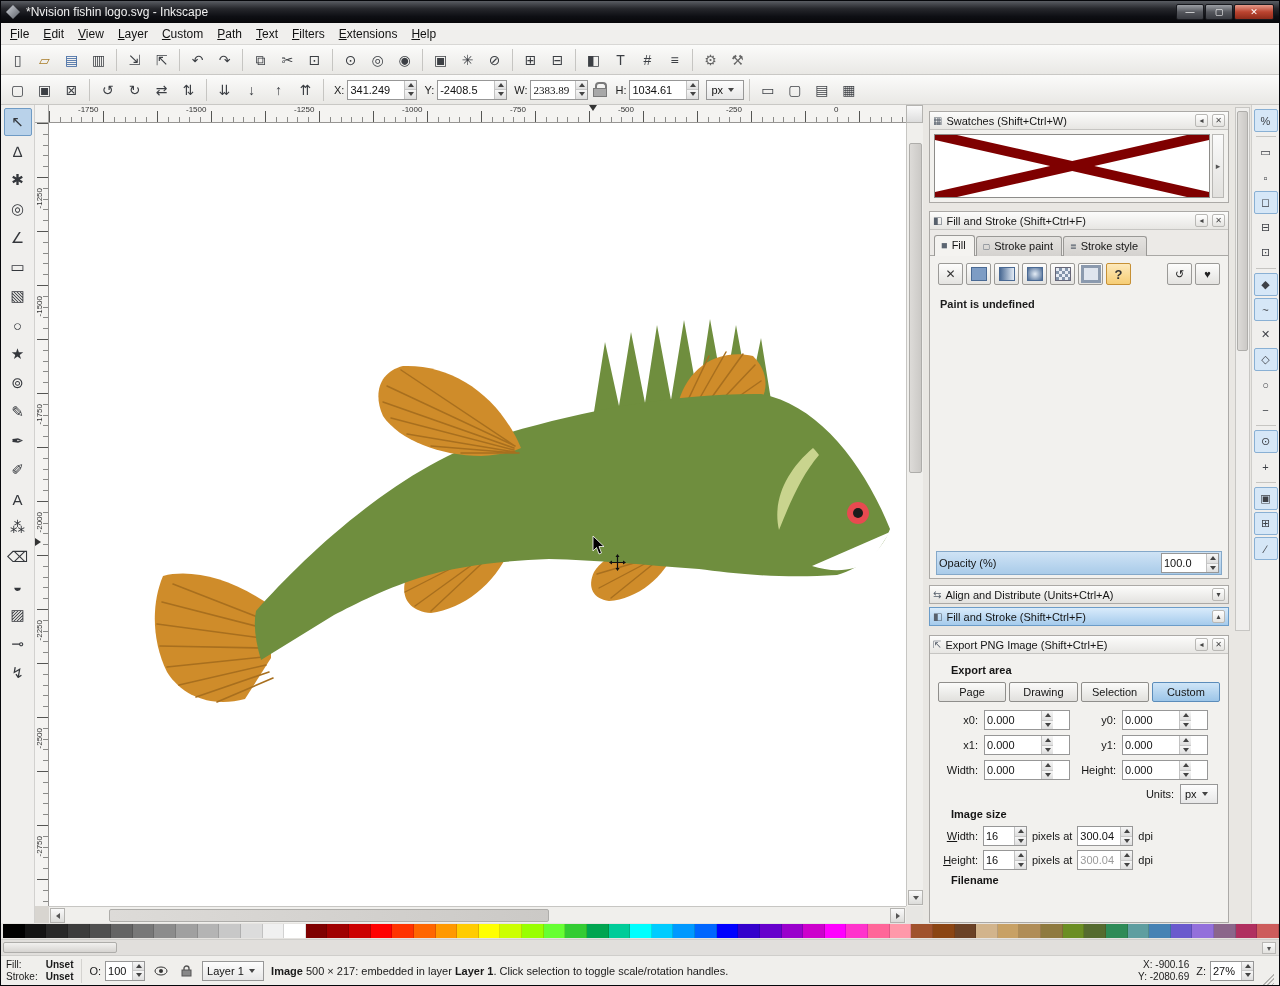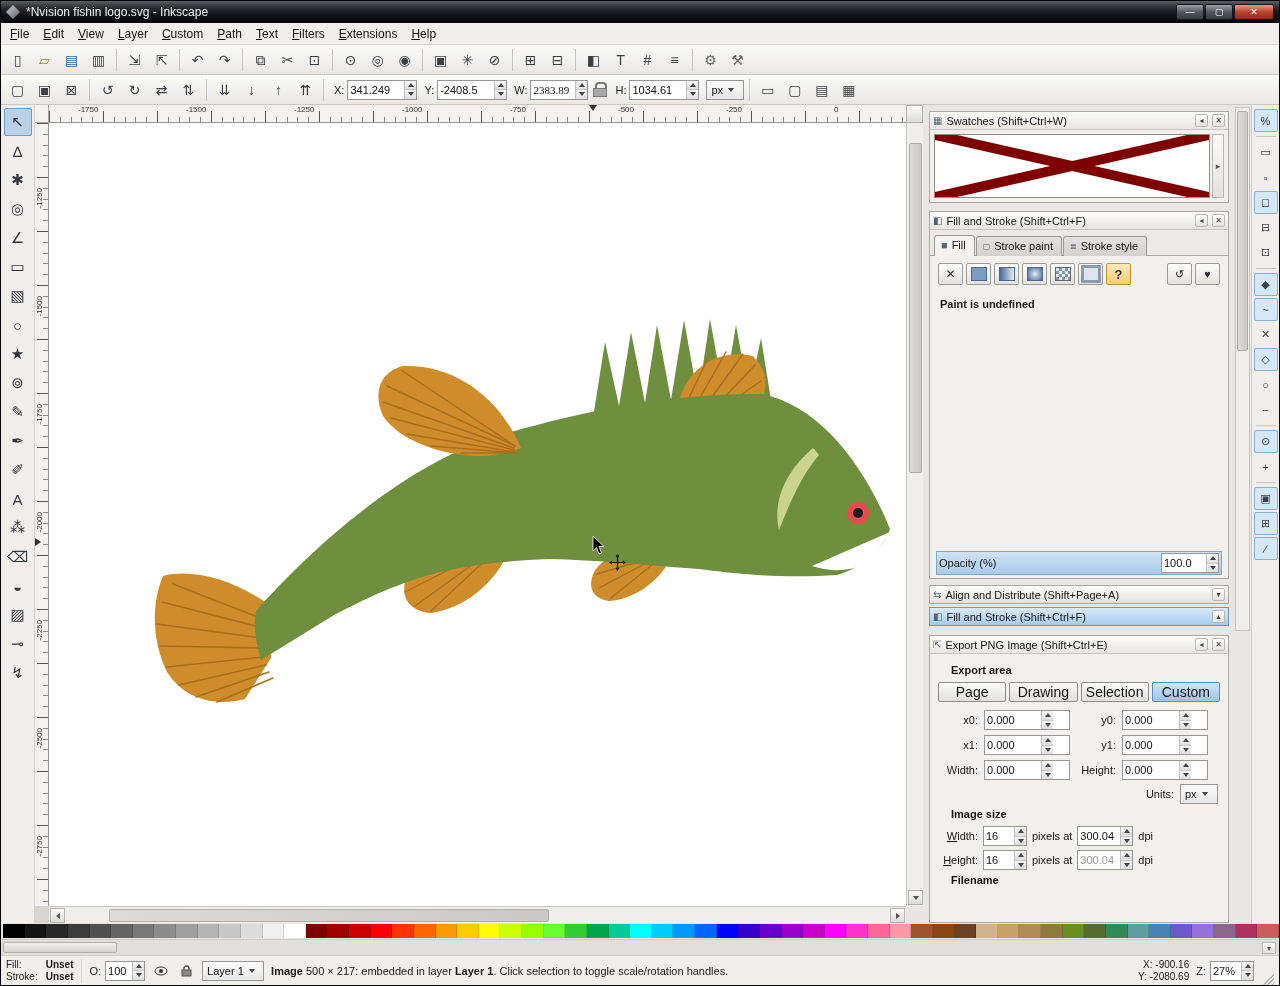--- a/index.html
+++ b/index.html
@@ -125,21 +125,21 @@
 
 
 .cbar{margin:6px 0 0 0;height:19px;background:linear-gradient(#fcfcfb,#e3e2df);border:1px solid #aba9a6;display:flex;align-items:center;gap:4px;padding:0 3px;font-size:11px;}
 .cbar.blue{margin-top:3px;background:linear-gradient(#d9ebfb,#a5cbEC);background:linear-gradient(#d9ebfb,#a5cbec);border-color:#6b9cc8;}
 
 
 .panel.export{margin-top:9px;flex:1;overflow:hidden;display:flex;flex-direction:column;}
 .xbody{padding:6px 8px;overflow:hidden;}
 .xheading{font-weight:bold;margin:4px 0 6px 13px;}
 .area-buttons{display:flex;gap:3px;margin-bottom:8px;}
-.xbtn{flex:1;height:20px;display:flex;align-items:center;justify-content:center;font-size:14px;border:1px solid #8f8e8b;background:linear-gradient(#fbfbfa,#e1e0dd);border-radius:2px;}
+.xbtn{flex:1;height:20px;display:flex;align-items:center;justify-content:center;font-size:11px;border:1px solid #8f8e8b;background:linear-gradient(#fbfbfa,#e1e0dd);border-radius:2px;}
 .xbtn::first-letter{text-decoration:underline;}
 .xbtn.active{background:linear-gradient(#cfe5f7,#9cc5e8);border-color:#5b8cba;}
 .xfields{display:grid;grid-template-columns:40px 86px 40px 86px;column-gap:6px;row-gap:5px;align-items:center;margin-bottom:4px;}
 .xlabel{font-size:11px;text-align:right;}
 .xsmall{font-size:11px;white-space:nowrap;}
 .units-row{display:flex;justify-content:flex-end;align-items:center;gap:6px;margin:4px 2px 2px 0;}
 .sizerow{display:flex;align-items:center;gap:5px;margin:4px 0;}
 .sizerow .xlabel{width:40px;}
 .u::first-letter{text-decoration:underline;}
 
@@ -598,21 +598,21 @@
             <div class="spinner" data-name="opacity-spinner">
               <div class="sup" data-name="opacity-spin-up-button"></div>
               <div class="sdn" data-name="opacity-spin-down-button"></div>
             </div>
           </div>
         </div>
     </div>
 
     <div id="align-bar" class="cbar" data-name="align-distribute-collapsed-panel">
         <span class="picon" data-name="align-distribute-collapsed-panel-icon">⇆</span>
-        <span class="ptitle" data-name="align-distribute-collapsed-panel-title">Align and Distribute (Shift+Page+A)</span>
+        <span class="ptitle" data-name="align-distribute-collapsed-panel-title">Align and Distribute (Units+Ctrl+A)</span>
         <span class="pspacer"></span>
         <span class="pbtn" data-name="align-distribute-collapsed-panel-expand-button">▾</span>
       </div>
     <div id="fsc-bar" class="cbar blue" data-name="fill-stroke-collapsed-panel">
         <span class="picon" data-name="fill-stroke-collapsed-panel-icon">◧</span>
         <span class="ptitle" data-name="fill-stroke-collapsed-panel-title">Fill and Stroke (Shift+Ctrl+F)</span>
         <span class="pspacer"></span>
         <span class="pbtn" data-name="fill-stroke-collapsed-panel-expand-button">▴</span>
       </div>
 

